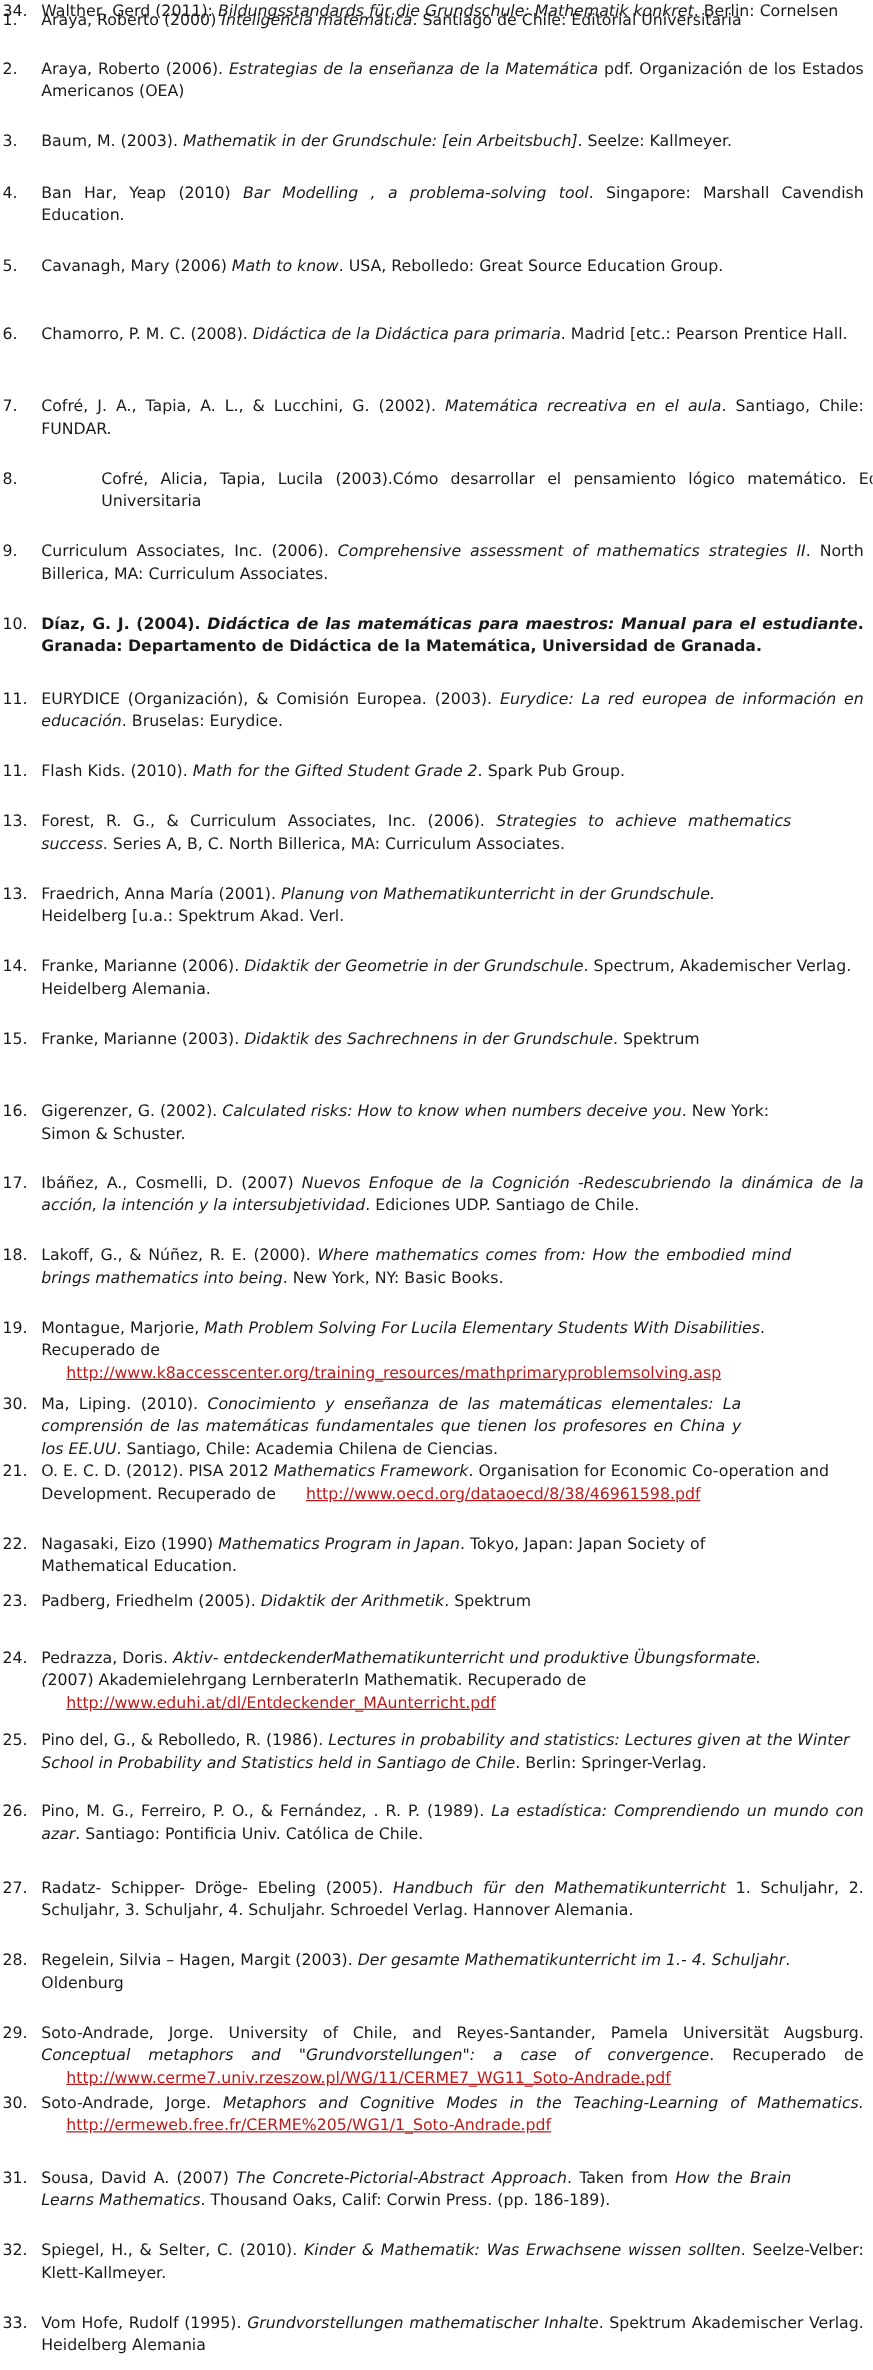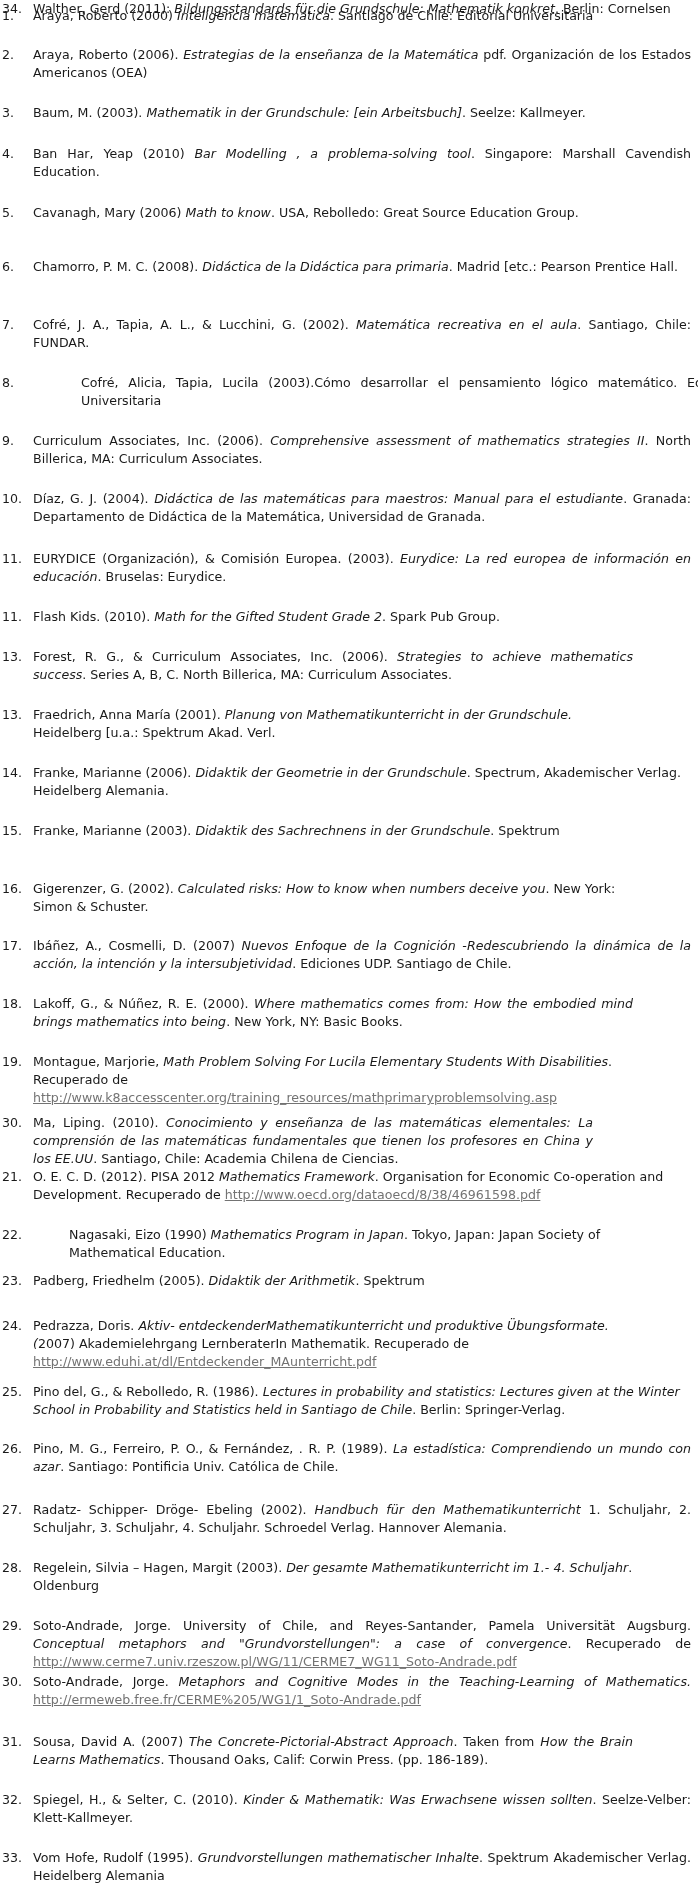--- a/index.html
+++ b/index.html
@@ -4,21 +4,21 @@
 <style>
   html, body { margin:0; padding:0; background:#ffffff; }
   body { width:698px; height:1896px; overflow:hidden; position:relative;
          font-family:"DejaVu Sans","Liberation Sans",sans-serif; color:#1a1a1a; }
   .list { position:absolute; left:0; top:0; width:698px; }
   .ref { position:absolute; left:0; width:698px; font-size:12.6px; line-height:18px; }
   .num { position:absolute; left:2px; top:0; width:28px; }
   .body { position:absolute; left:33px; width:658px; }
   .body.just { text-align:justify; text-align-last:left; }
   .it { font-style:italic; }
-  .link { text-decoration:underline; color:#737373; }
+  .link { text-decoration:underline; color:#b91c1c;margin-left:20px; }
 </style>
 </head>
 <body>
 
 <div class="list" id="list">
     <div class="ref" style="top: 7px;">
       <span class="num">1.</span>
       <div class="body" style="width: 658px;"><span>Araya, Roberto (2000) </span><span class="it">Inteligencia matemática</span><span>. Santiago de Chile: Editorial Universitaria</span></div>
     </div>
     <div class="ref" style="top: 46px;">
@@ -48,21 +48,21 @@
     <div class="ref" style="top: 374px;">
       <span class="num">8.</span>
       <div class="body just" style="width: 658px; margin-left: 48px;"><span>Cofré, Alicia, Tapia, Lucila (2003).Cómo desarrollar el pensamiento lógico matemático. Editorial Universitaria</span></div>
     </div>
     <div class="ref" style="top: 432px;">
       <span class="num">9.</span>
       <div class="body just" style="width: 658px;"><span>Curriculum Associates, Inc. (2006). </span><span class="it">Comprehensive assessment of mathematics strategies II</span><span>. North Billerica, MA: Curriculum Associates.</span></div>
     </div>
     <div class="ref" style="top: 490px;">
       <span class="num">10.</span>
-      <div class="body just" style="width: 658px;"><span>Díaz, G. J. (2004). </span><span class="it">Didáctica de las matemáticas para maestros: Manual para el estudiante</span><span>. Granada: Departamento de Didáctica de la Matemática, Universidad de Granada.</span></div>
+      <div class="body just" style="width: 658px; font-weight: bold;"><span>Díaz, G. J. (2004). </span><span class="it">Didáctica de las matemáticas para maestros: Manual para el estudiante</span><span>. Granada: Departamento de Didáctica de la Matemática, Universidad de Granada.</span></div>
     </div>
     <div class="ref" style="top: 550px;">
       <span class="num">11.</span>
       <div class="body just" style="width: 658px;"><span>EURYDICE (Organización), &amp; Comisión Europea. (2003). </span><span class="it">Eurydice: La red europea de información en educación</span><span>. Bruselas: Eurydice.</span></div>
     </div>
     <div class="ref" style="top: 608px;">
       <span class="num">11.</span>
       <div class="body" style="width: 658px;"><span>Flash Kids. (2010). </span><span class="it">Math for the Gifted Student Grade 2</span><span>. Spark Pub Group.</span></div>
     </div>
     <div class="ref" style="top: 648px;">
@@ -100,41 +100,41 @@
     <div class="ref" style="top: 1114px;">
       <span class="num">30.</span>
       <div class="body just" style="width: 560px;"><span>Ma, Liping. (2010). </span><span class="it">Conocimiento y enseñanza de las matemáticas elementales: La comprensión de las matemáticas fundamentales que tienen los profesores en China y los EE.UU</span><span>.  Santiago, Chile: Academia Chilena de Ciencias.</span></div>
     </div>
     <div class="ref" style="top: 1168px;">
       <span class="num">21.</span>
       <div class="body" style="width: 658px;"><span>O. E. C. D. (2012). PISA 2012 </span><span class="it">Mathematics Framework</span><span>. Organisation for Economic Co-operation and Development. Recuperado de </span><a class="link">http://www.oecd.org/dataoecd/8/38/46961598.pdf</a></div>
     </div>
     <div class="ref" style="top: 1226px;">
       <span class="num">22.</span>
-      <div class="body" style="width: 600px; margin-left: 36px;"><span>Nagasaki, Eizo (1990) </span><span class="it">Mathematics Program in Japan</span><span>. Tokyo, Japan: Japan Society of Mathematical Education.</span></div>
+      <div class="body" style="width: 600px;"><span>Nagasaki, Eizo (1990) </span><span class="it">Mathematics Program in Japan</span><span>. Tokyo, Japan: Japan Society of Mathematical Education.</span></div>
     </div>
     <div class="ref" style="top: 1272px;">
       <span class="num">23.</span>
       <div class="body just" style="width: 658px;"><span>Padberg, Friedhelm (2005). </span><span class="it">Didaktik der Arithmetik</span><span>. Spektrum</span></div>
     </div>
     <div class="ref" style="top: 1317px;">
       <span class="num">24.</span>
       <div class="body" style="width: 600px;"><span>Pedrazza, Doris. </span><span class="it">Aktiv- entdeckenderMathematikunterricht und produktive Übungsformate. (</span><span>2007) Akademielehrgang LernberaterIn Mathematik. Recuperado de </span><a class="link">http://www.eduhi.at/dl/Entdeckender_MAunterricht.pdf</a></div>
     </div>
     <div class="ref" style="top: 1383px;">
       <span class="num">25.</span>
       <div class="body" style="width: 658px;"><span>Pino del, G., &amp; Rebolledo, R. (1986). </span><span class="it">Lectures in probability and statistics: Lectures given at the Winter School in Probability and Statistics held in Santiago de Chile</span><span>. Berlin: Springer-Verlag.</span></div>
     </div>
     <div class="ref" style="top: 1440px;">
       <span class="num">26.</span>
       <div class="body just" style="width: 658px;"><span>Pino, M. G., Ferreiro, P. O., &amp; Fernández, . R. P. (1989). </span><span class="it">La estadística: Comprendiendo un mundo con azar</span><span>. Santiago: Pontificia Univ. Católica de Chile.</span></div>
     </div>
     <div class="ref" style="top: 1501px;">
       <span class="num">27.</span>
-      <div class="body just" style="width: 658px;"><span>Radatz- Schipper- Dröge- Ebeling (2002). </span><span class="it">Handbuch für den Mathematikunterricht</span><span> 1. Schuljahr, 2. Schuljahr, 3. Schuljahr, 4. Schuljahr. Schroedel Verlag. Hannover Alemania.</span></div>
+      <div class="body just" style="width: 658px;"><span>Radatz- Schipper- Dröge- Ebeling (2005). </span><span class="it">Handbuch für den Mathematikunterricht</span><span> 1. Schuljahr, 2. Schuljahr, 3. Schuljahr, 4. Schuljahr. Schroedel Verlag. Hannover Alemania.</span></div>
     </div>
     <div class="ref" style="top: 1559px;">
       <span class="num">28.</span>
       <div class="body" style="width: 658px;"><span>Regelein, Silvia – Hagen, Margit (2003). </span><span class="it">Der gesamte Mathematikunterricht im 1.- 4. Schuljahr</span><span>. Oldenburg</span></div>
     </div>
     <div class="ref" style="top: 1617px;">
       <span class="num">29.</span>
       <div class="body just" style="width: 658px;"><span>Soto-Andrade, Jorge. University of Chile, and Reyes-Santander, Pamela Universität Augsburg. </span><span class="it">Conceptual metaphors and "Grundvorstellungen": a case of convergence</span><span>. Recuperado de </span><a class="link">http://www.cerme7.univ.rzeszow.pl/WG/11/CERME7_WG11_Soto-Andrade.pdf</a></div>
     </div>
     <div class="ref" style="top: 1673px;">

